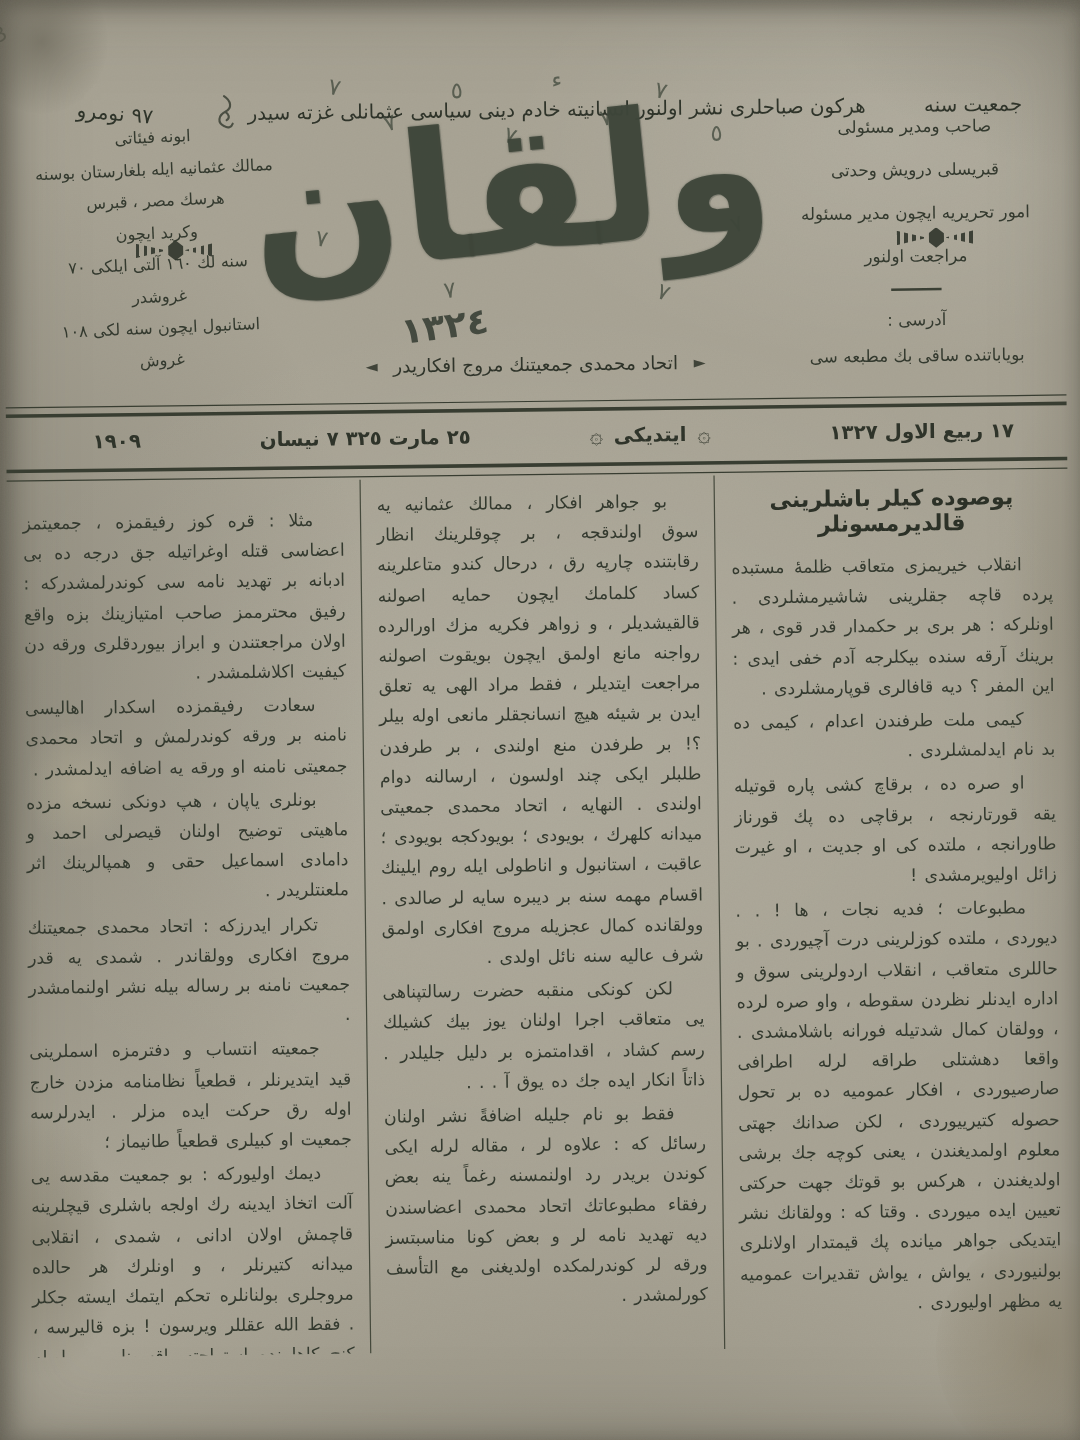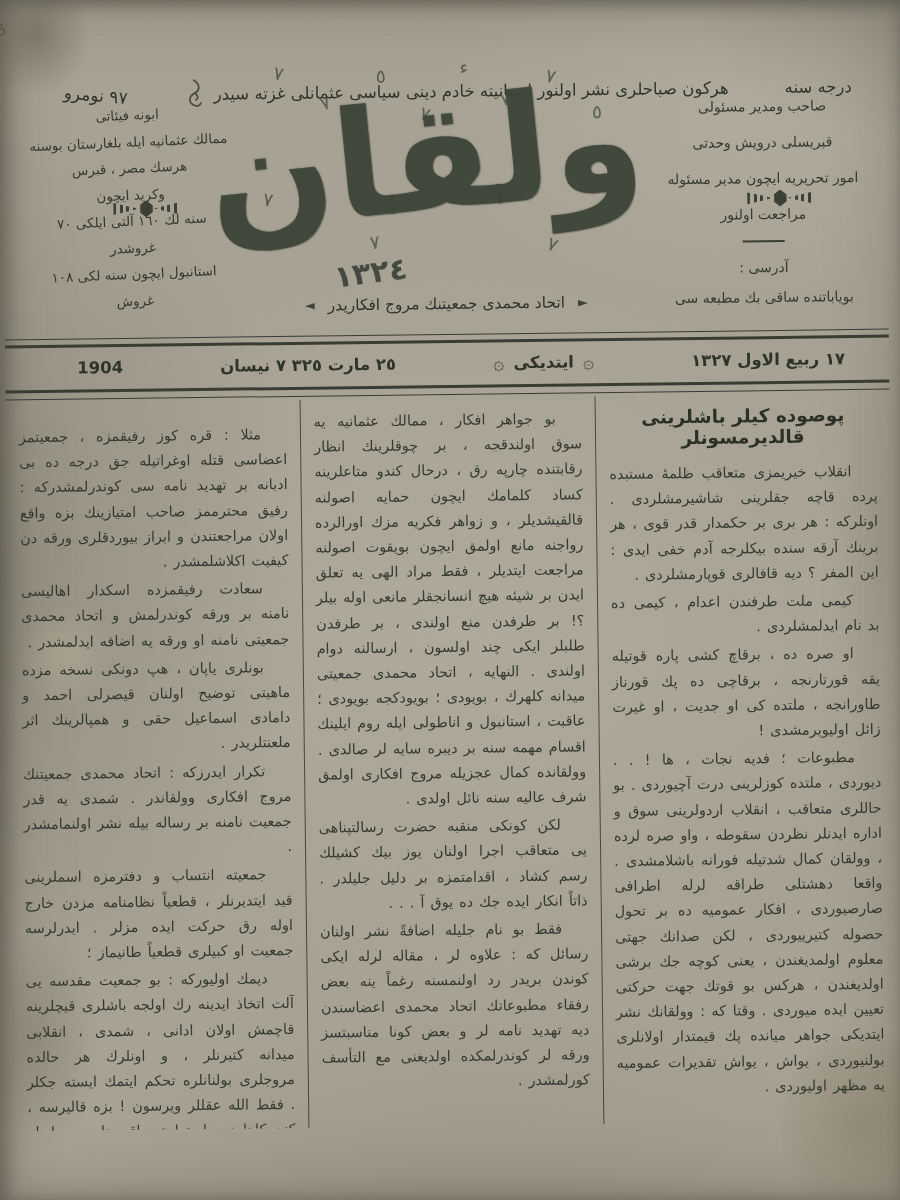--- a/index.html
+++ b/index.html
@@ -108,21 +108,21 @@
   <div class="stain s2"></div>
   <div class="stain s3"></div>
   <div class="stain s4"></div>
   <div class="stain s5"></div>
 
   <div class="sheet">
 
     <div class="margin-note">3</div>
 
     <div class="topline">
-      <span>درجه سنه</span>
+      <span>جمعيت سنه</span>
       <span class="motto-wrap">
         <span>هركون صباحلرى نشر اولنور انسانيته خادم دينى سياسى عثمانلى غزته سيدر</span>
         <svg class="swirl" width="20" height="30" viewBox="0 0 20 30">
           <path d="M10 1 C 16 5, 17 11, 11 14 C 5 17, 4 23, 10 26 C 13 28, 16 27, 17 24 M11 14 C 14 16, 15 19, 12 21" fill="none" stroke="#3c4136" stroke-width="1.8" stroke-linecap="round"></path>
         </svg>
       </span>
       <span class="issue">٩٧ نومرو</span>
     </div>
 
     <div class="wing left-wing">
@@ -187,21 +187,21 @@
     <div class="dateband">
       <div class="rule-a"></div>
       <div class="date-row">
         <span>١٧ ربيع الاول ١٣٢٧</span>
         <span class="weekday-group">
           <span class="orn">۞</span>
           <span>ايتديكى</span>
           <span class="orn">۞</span>
         </span>
         <span>٢٥ مارت ٣٢٥   ٧ نيسان</span>
-        <span>1904</span>
+        <span>١٩٠٩</span>
       </div>
       <div class="rule-b"></div>
     </div>
 
     <div class="columns">
       <div class="col col-right">
         <div class="headline">پوصوده كيلر باشلرينى قالديرمسونلر</div>
         <div>
             <p>انقلاب خيريمزى متعاقب ظلمهٔ مستبده پرده قاچه جقلرينى شاشيرمشلردى . اونلركه : هر برى بر حكمدار قدر قوى ، هر برينك آرقه سنده بيكلرجه آدم خفى ايدى : اين المفر ؟ ديه قافالرى قوپارمشلردى .</p>
             <p>كيمى ملت طرفندن اعدام ، كيمى ده بد نام ايدلمشلردى .</p>

